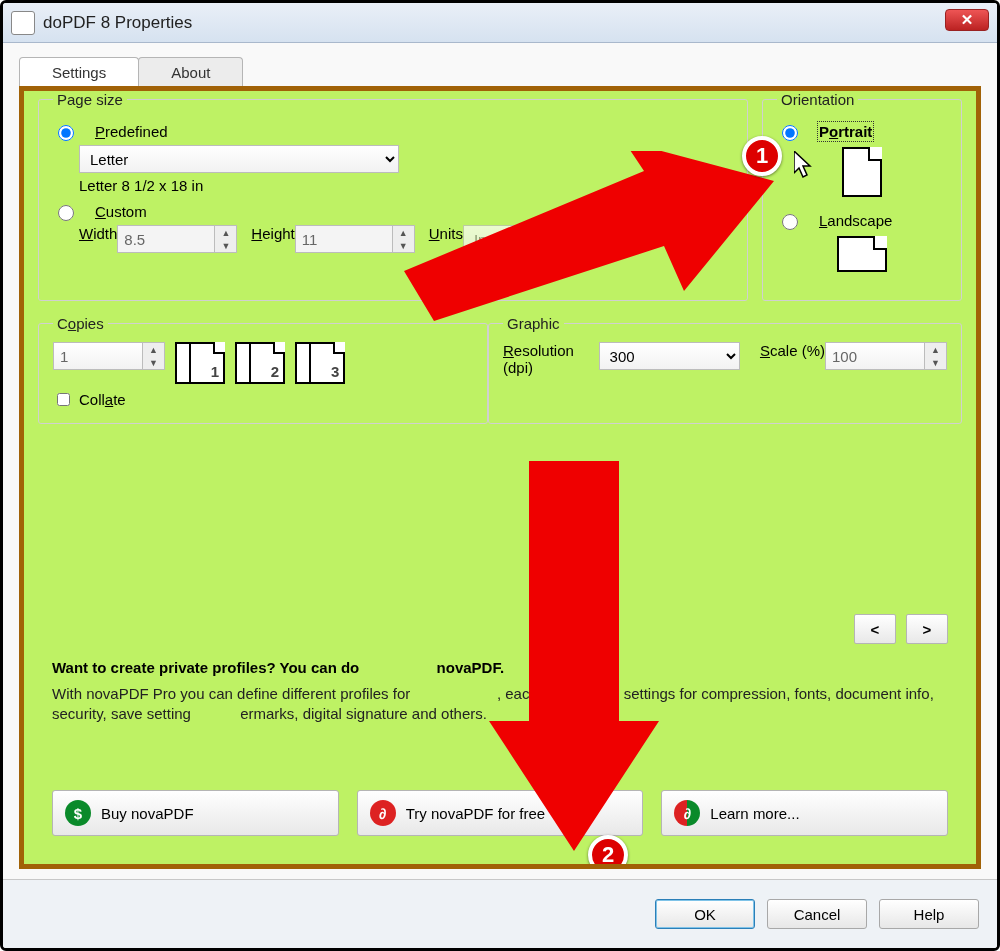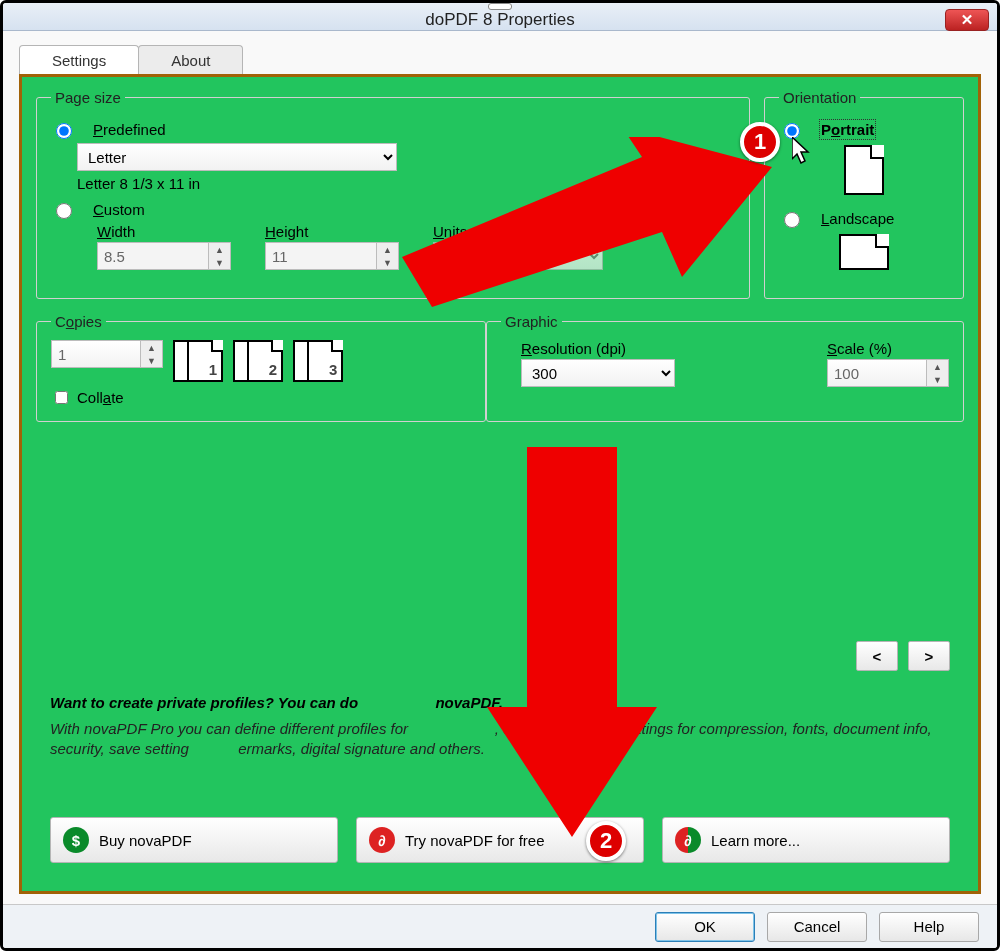--- a/index.html
+++ b/index.html
@@ -1,68 +1,68 @@
 <!DOCTYPE html>
 <html><head>
 <meta charset="utf-8">
 <style>
 * { box-sizing: border-box; font-family: "Segoe UI", Tahoma, sans-serif; font-size: 15px; }
 body { margin: 0; background: #fff; }
 .window { width: 1000px; height: 951px; border: 3px solid #000; border-radius: 6px; overflow: hidden; display: flex; flex-direction: column; }
-.titlebar { height: 28px; background: linear-gradient(#e9eff7,#d6e2f0); display: flex; align-items: center; border-bottom: 1px solid #a9b8cc; position: relative; flex-direction: column; }
+.titlebar { height: 40px; background: linear-gradient(#e9eff7,#d6e2f0); display: flex; align-items: center; border-bottom: 1px solid #a9b8cc; position: relative; }
 .titlebar .icon { width: 24px; height: 24px; margin: 0 8px; background: #fff; border: 1px solid #888; border-radius: 3px; position: relative; }
 .titlebar .title { font-size: 17px; color: #222; }
 .closebtn { position: absolute; right: 8px; top: 6px; width: 44px; height: 22px; background: linear-gradient(#e55,#b22); border: 1px solid #922; border-radius: 4px; display: flex; align-items: center; justify-content: center; color:#fff; font-weight:bold; }
 .client { flex: 1; background: #f9f9f9; padding: 14px 16px 10px 16px; display: flex; flex-direction: column; }
 .tabs { display: flex; margin-bottom: -1px; }
 .tab { padding: 6px 32px; border: 1px solid #b5b5b5; border-bottom: none; background: #ececec; border-radius: 4px 4px 0 0; margin-right: -1px; color:#333; }
 .tab.active { background: #fff; }
-.tabpanel { flex: 1; border: 3px solid #a16207; background: #22c55e; padding: 12px 14px; position: relative; overflow: hidden; }
+.tabpanel { flex: 1; border: 5px solid #a16207; background: #bef264; padding: 0 14px; position: relative; overflow: hidden; }
 fieldset { border: 1px solid #d0d0d0; border-radius: 3px; padding: 10px 14px 14px 14px; margin: 0; }
 legend { padding: 0 4px; color:#222; }
 u.hotkey { text-decoration: underline; }
 .row1 { display: flex; gap: 14px; }
 .page-size { flex: 1; }
 .orientation { width: 200px; }
 .radio { display: flex; align-items: center; gap: 18px; margin: 4px 0; }
 input[type=radio] { width: 16px; height: 16px; }
 select.combo, .textspin input { height: 28px; border: 1px solid #bcbcbc; background: linear-gradient(#fff,#f2f2f2); }
 select.combo { width: 320px; padding: 2px 6px; }
 .dim-row { display: flex; gap: 14px; margin-top: 4px; }
-.dimcol { display: flex; flex-direction: column; margin-left: 20px; }
+.dimcol { display: flex; flex-direction: row; }
 .dimlabel { margin-bottom: 2px; }
 .textspin { display: flex; }
-.textspin input { width: 112px; padding: 2px 6px; color:#666; }
+.textspin input { width: 98px; padding: 2px 6px; color:#666; }
 .spinner { width: 22px; height: 28px; border: 1px solid #bcbcbc; border-left: none; display: flex; flex-direction: column; background:#eee; }
 .spinner div { flex:1; font-size:9px; display:flex; align-items:center; justify-content:center; color:#555; }
 .textspin .disabled { background:#f4f4f4; }
 .portrait-icon, .landscape-icon { border: 2px solid #000; background:#fff; margin: 6px auto 14px auto; position:relative; }
 .portrait-icon { width: 40px; height: 50px; }
 .portrait-icon:after, .landscape-icon:after { content:""; position:absolute; top:-2px; right:-2px; width:12px; height:12px; background:#fff; border-left:2px solid #000; border-bottom:2px solid #000; }
 .landscape-icon { width: 50px; height: 36px; }
 .row2 { display: flex; margin-top: 14px; }
 .copies { flex: 0 0 450px; }
 .graphic { flex: 1; }
 .copies-pages { display:inline-block; margin-left:20px; vertical-align:middle; }
 .page { width: 36px; height: 42px; border:2px solid #000; position:relative; display:inline-block; background:#fff; margin-left:-10px; }
 .page:after { content:""; position:absolute; top:-2px; right:-2px; width:10px; height:10px; background:#fff; border-left:2px solid #000; border-bottom:2px solid #000; }
 .page span { position:absolute; bottom:2px; right:4px; font-weight:bold; color:#444;}
 .checkbox { display:flex; align-items:center; gap:6px; margin-top:20px;}
-.promo { position:absolute; bottom: 132px; left: 28px; right: 28px; font-style: italic; }
+.promo { position:absolute; bottom: 140px; left: 28px; right: 28px; }
 .promo h2 { font-size: 19px; font-weight:bold; margin: 0 0 6px 0; }
 .promo p { margin: 0; line-height: 1.35; color:#222; }
 .nav-small { position:absolute; right: 28px; bottom: 220px; display:flex; gap:10px; }
 .btn-small { width:42px; height:30px; border:1px solid #b5b5b5; background:linear-gradient(#fff,#e8e8e8); border-radius:2px; display:flex; align-items:center; justify-content:center; font-weight:bold; }
 .promo-buttons { position:absolute; bottom: 28px; left: 28px; right: 28px; display:flex; gap:18px; }
 .promo-btn { flex:1; height:46px; border:1px solid #b5b5b5; background:linear-gradient(#fff,#e8e8e8); border-radius:3px; display:flex; align-items:center; padding:0 12px; gap:10px; }
 .circle { width:26px; height:26px; border-radius:50%; display:flex; align-items:center; justify-content:center; color:#fff; font-weight:bold; }
 .green { background:#0a8a2a; }
 .red { background:#d22; }
 .redgreen { background: linear-gradient(90deg,#d22 50%,#0a8a2a 50%); }
-.footer { height: 44px; background:#eef2f6; border-top:1px solid #c8c8c8; display:flex; align-items:center; justify-content:flex-end; gap:12px; padding:0 18px; }
+.footer { height: 69px; background:#eef2f6; border-top:1px solid #c8c8c8; display:flex; align-items:center; justify-content:flex-end; gap:12px; padding:0 18px; }
 .dlg-btn { width:100px; height:30px; border:1px solid #a8a8a8; background:linear-gradient(#fff,#e7e7e7); border-radius:3px; }
 .dlg-btn.default { border:1px solid #2b7fb8; box-shadow: inset 0 0 0 1px #7fc3e8; }
 
 .badge { position:absolute; width:40px; height:40px; border-radius:50%; background:#d00; border:4px solid #fff; box-shadow:0 1px 3px rgba(0,0,0,.5); color:#fff; font-size:22px; font-weight:bold; display:flex; align-items:center; justify-content:center; z-index:50; }
 .arrow { position:absolute; z-index:40; fill:#ef0000; }
 .cursor { position:absolute; z-index:55; }
 .dotted-focus { outline: 1px dotted #333; outline-offset: 1px; font-weight: bold; }
 </style>
 </head>
 <body>
@@ -84,21 +84,21 @@
         <fieldset class="page-size">
           <legend>Page size</legend>
           <div class="radio">
             <input type="radio" checked="" style="">
             <span><u class="hotkey">P</u>redefined</span>
           </div>
           <div style="margin-left:26px">
             <select class="combo">
               <option>Letter</option>
             </select>
-            <div style="margin-top:4px">Letter 8 1/3 x 11 in</div>
+            <div style="margin-top:4px">Letter 8 1/2 x 18 in</div>
           </div>
           <div class="radio" style="margin-top:8px">
             <input type="radio" style="">
             <span><u class="hotkey">C</u>ustom</span>
           </div>
           <div class="dim-row" style="margin-left:26px">
             <div class="dimcol">
               <div class="dimlabel"><u class="hotkey">W</u>idth</div>
               <div class="textspin">
                 <input class="disabled" disabled="" value="8.5" style="">

